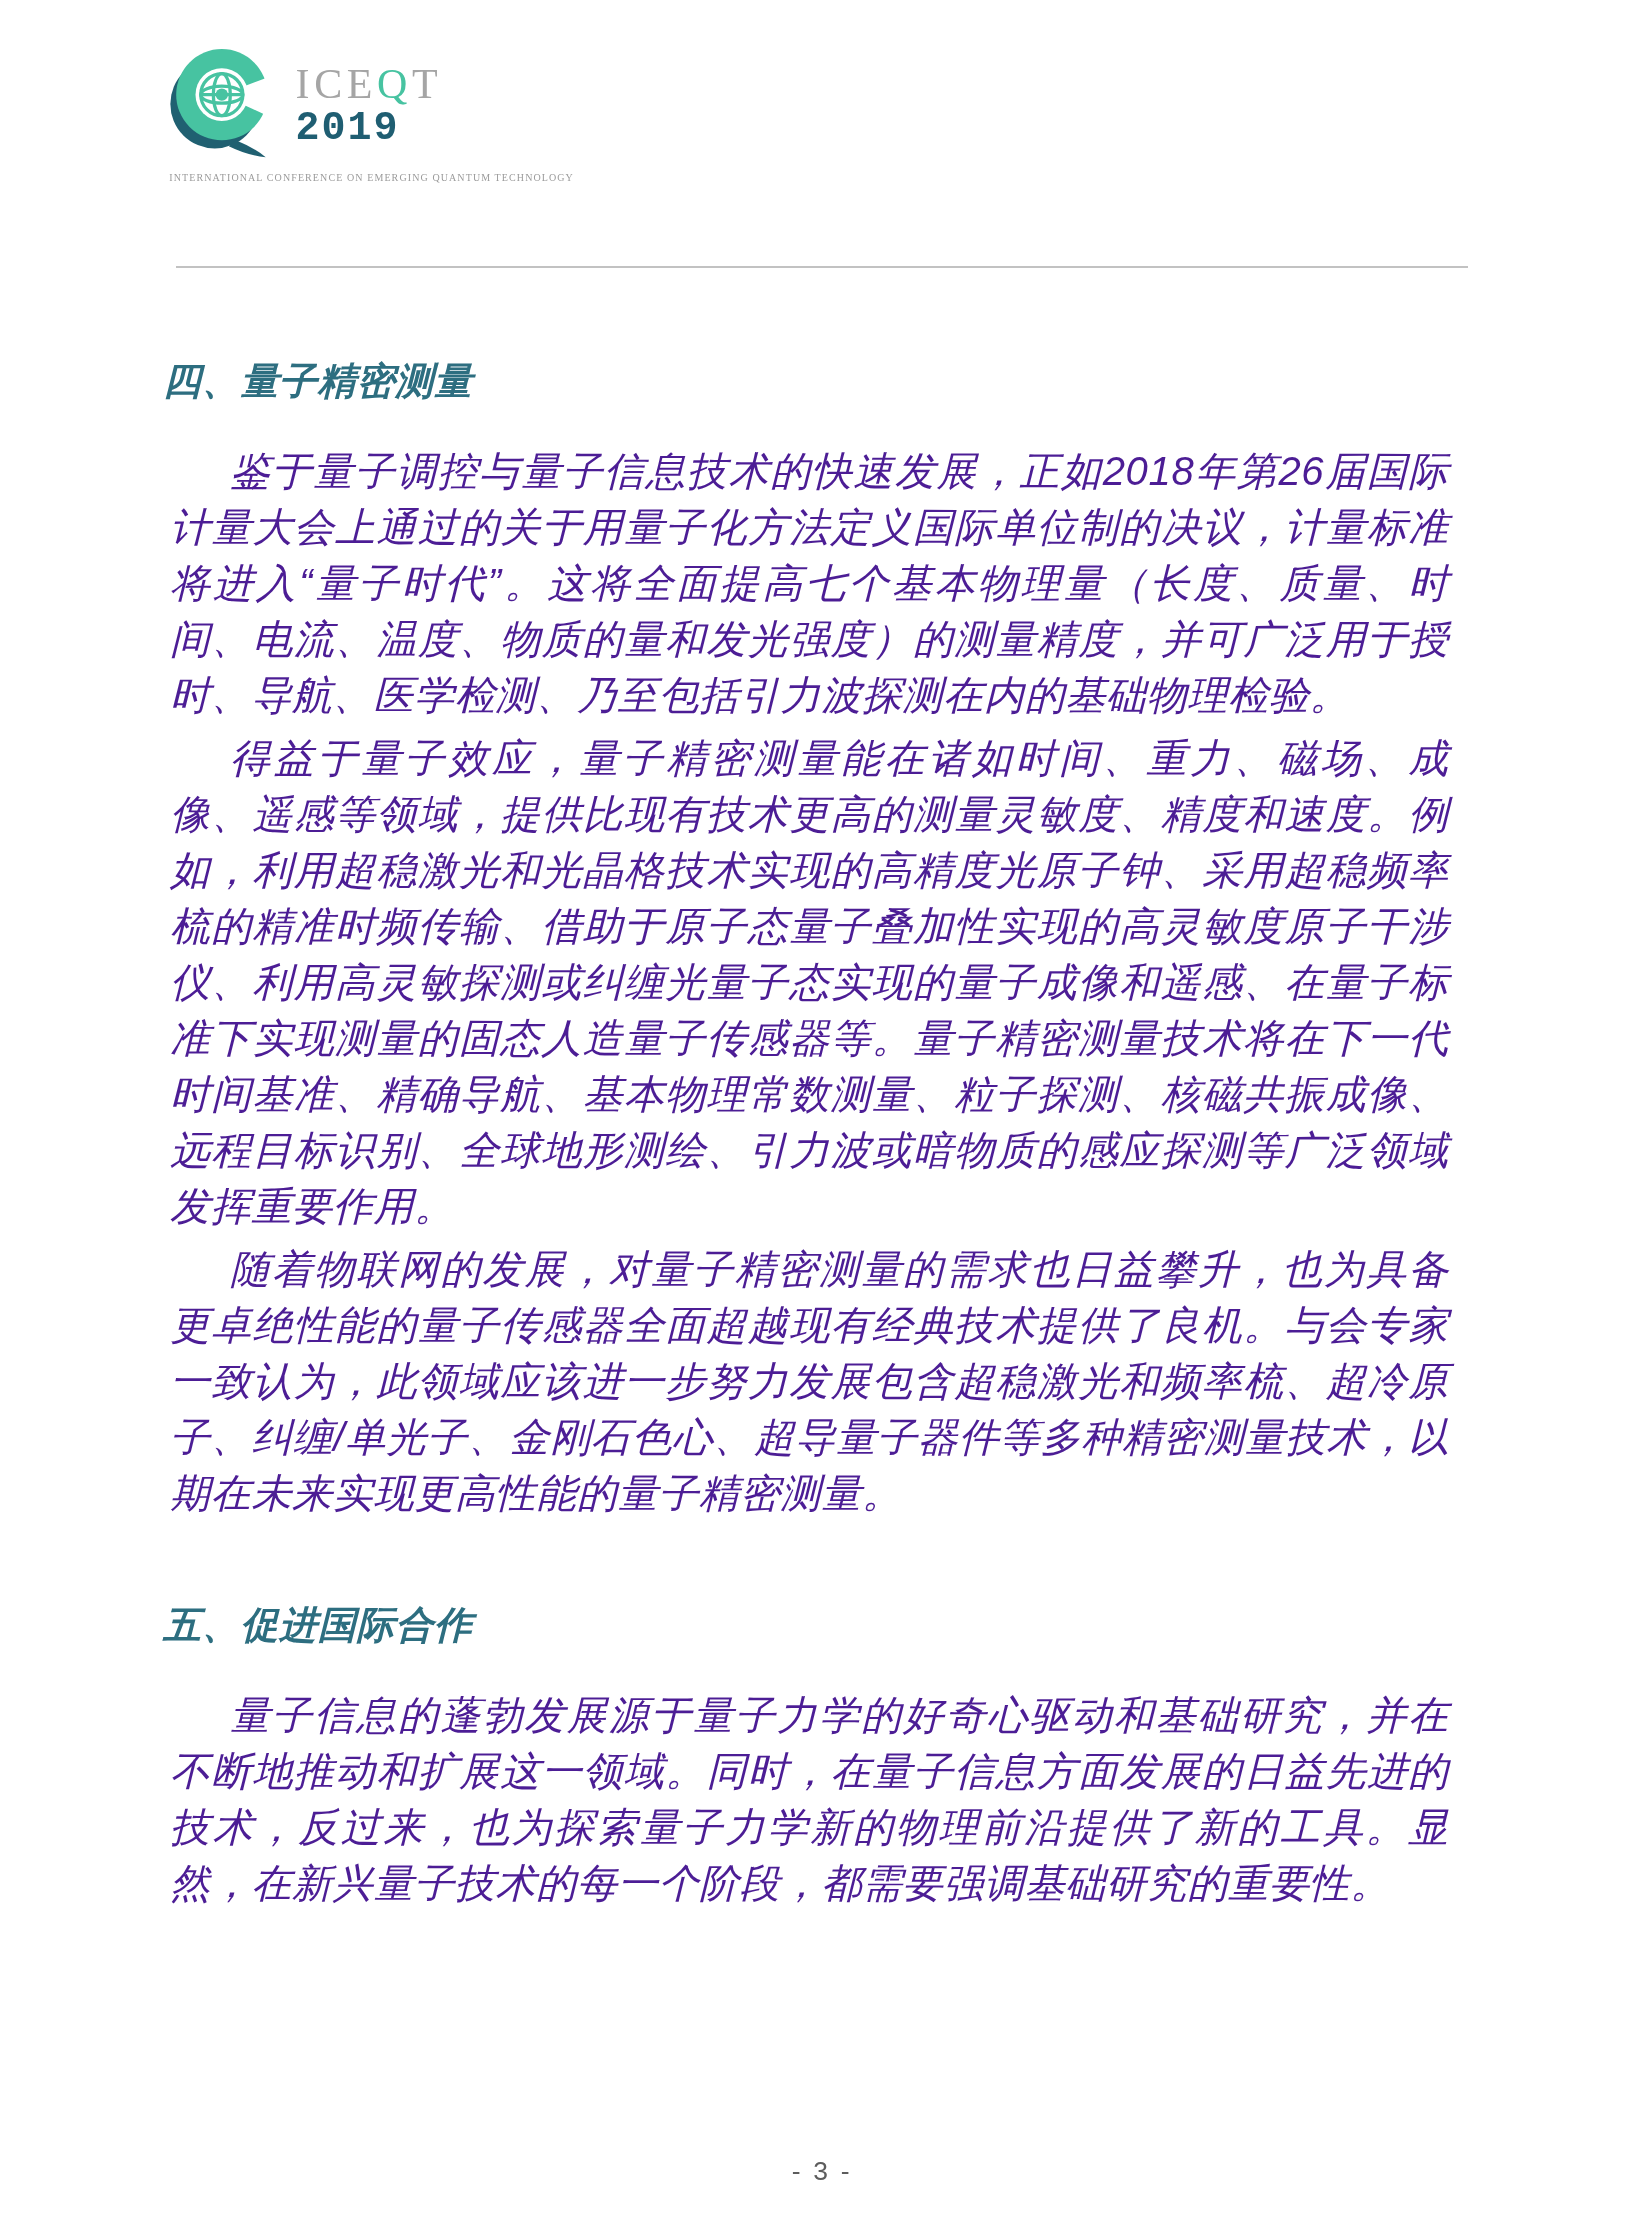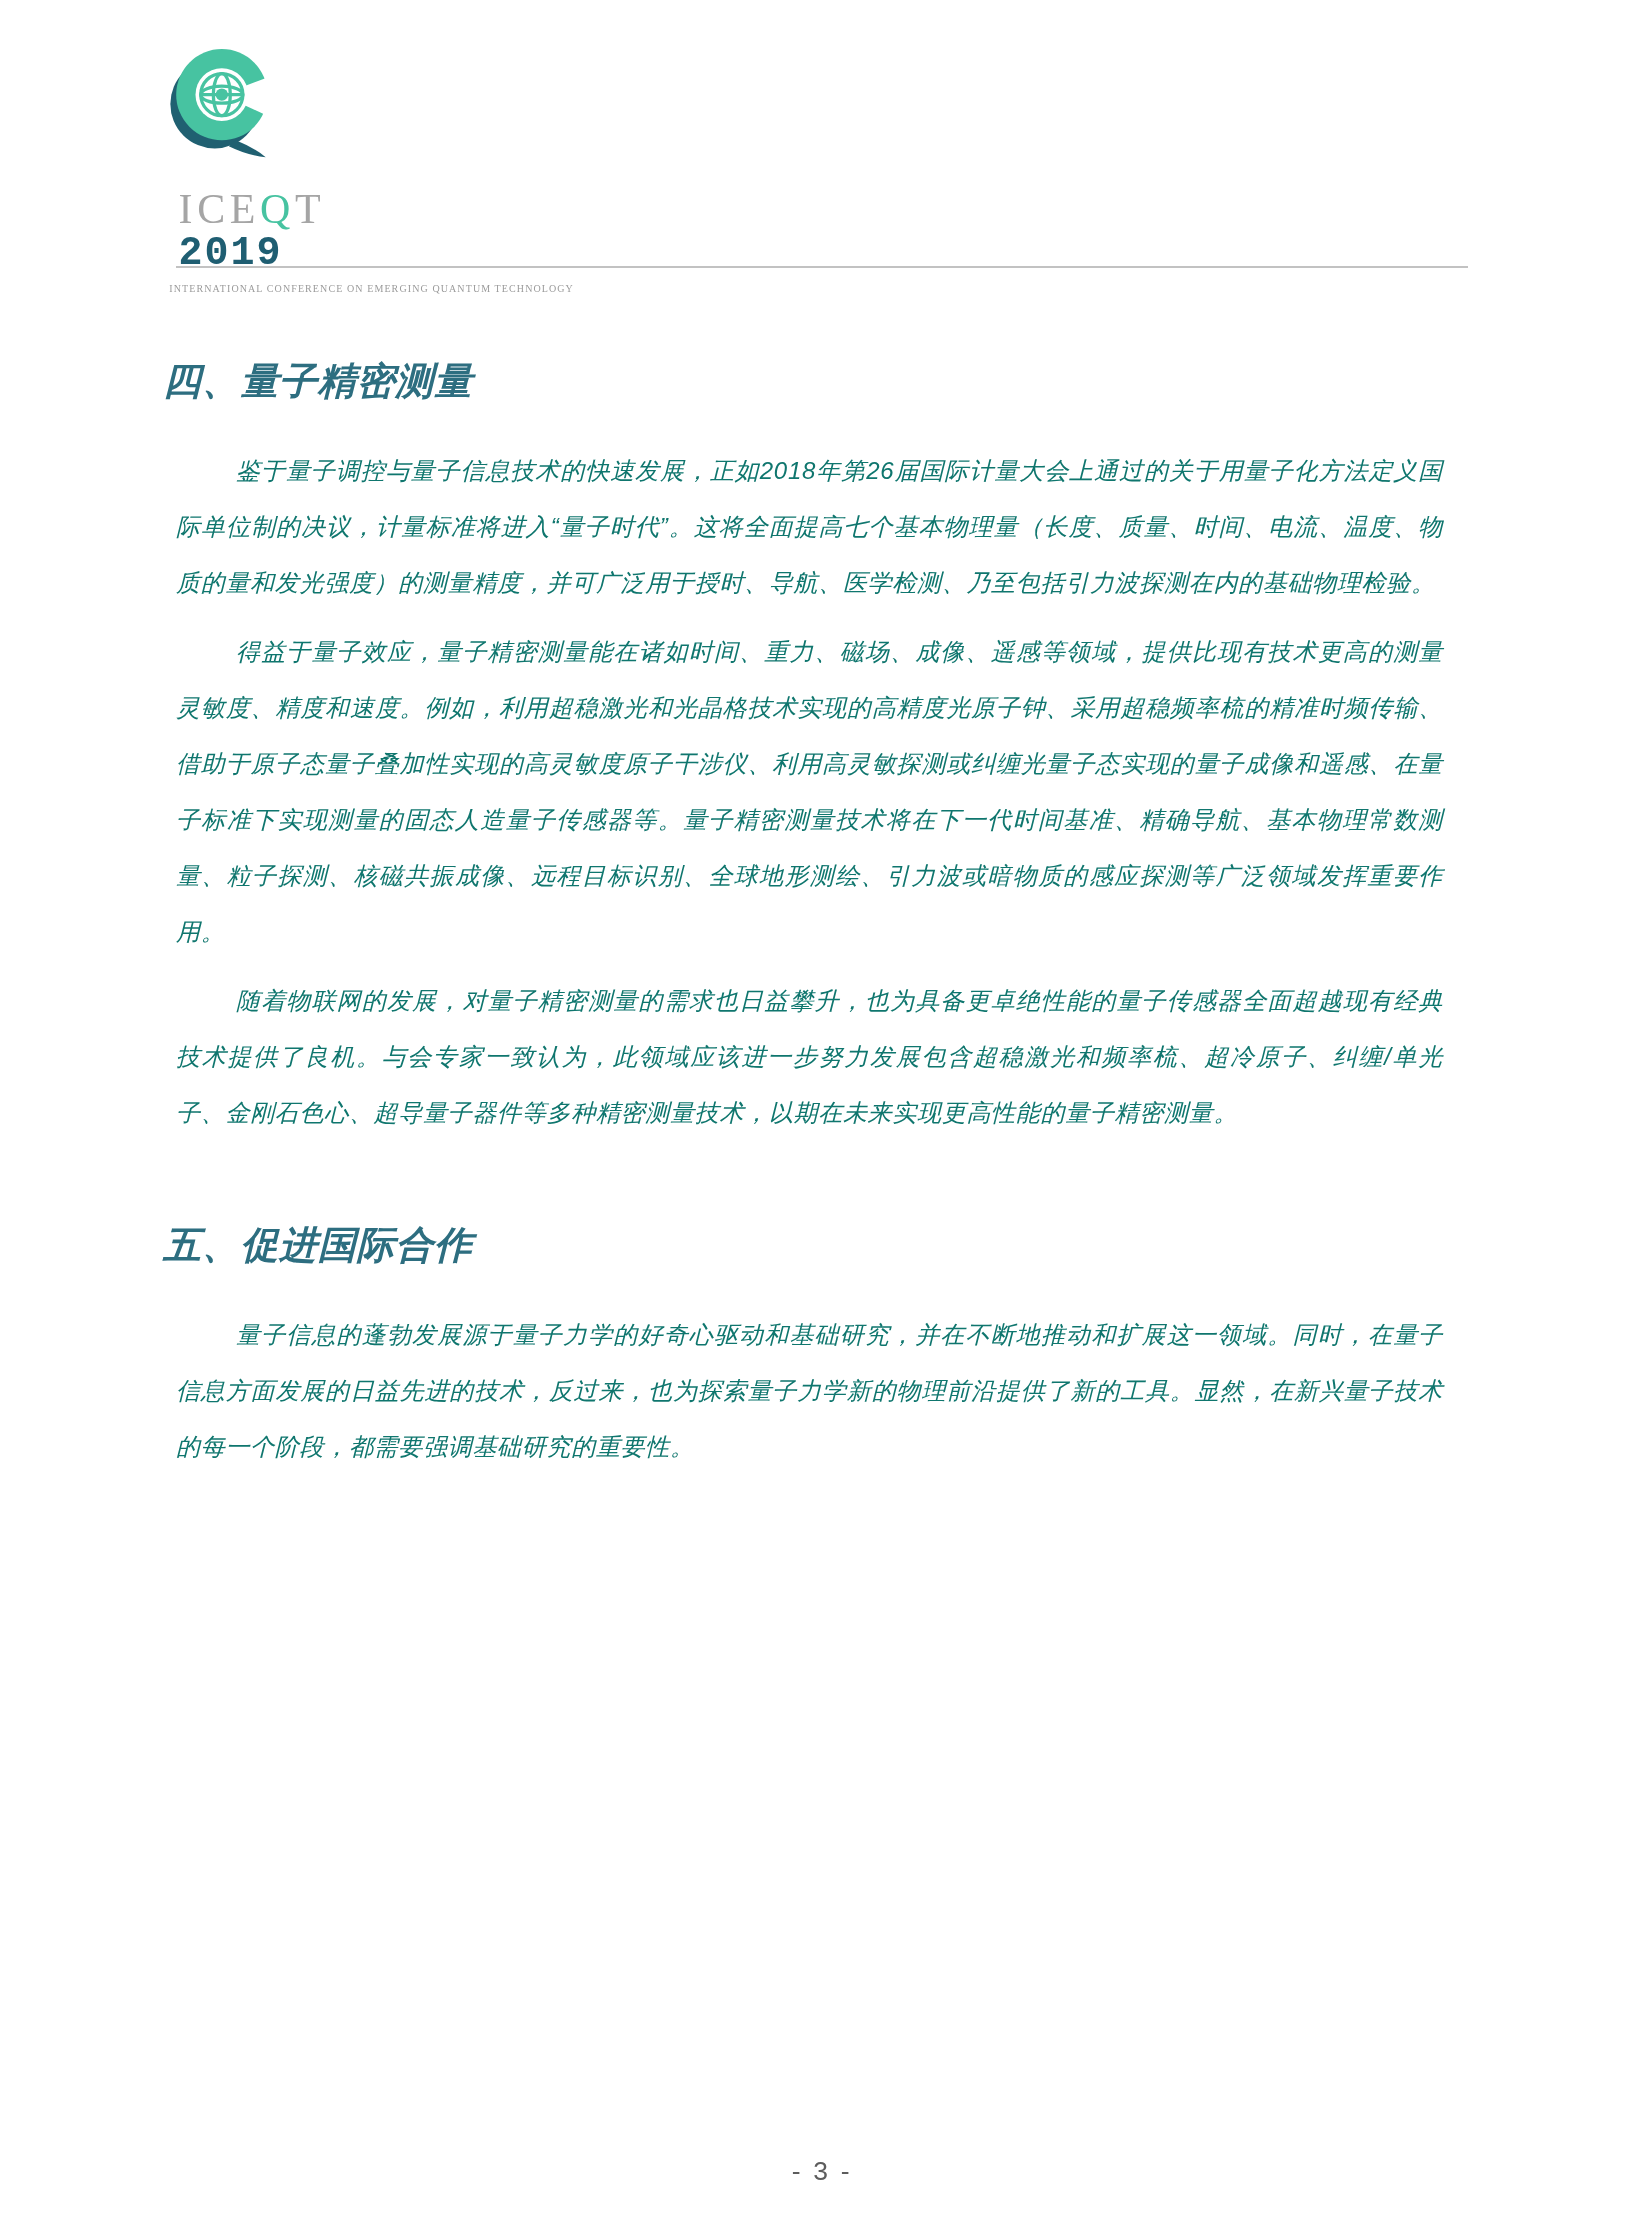--- a/index.html
+++ b/index.html
@@ -5,21 +5,21 @@
   html,body{margin:0;padding:0;}
   body{
     width:1644px;height:2227px;position:relative;background:#ffffff;
     font-family:"Liberation Sans","DejaVu Sans",sans-serif;
     -webkit-font-smoothing:antialiased;
   }
   .page{position:absolute;inset:0;overflow:hidden;}
 
   
   .logo-wrap{position:absolute;left:168px;top:38px;width:331px;}
-  .logo-row{display:flex;align-items:flex-start;flex-direction:column;}
+  .logo-row{display:flex;align-items:flex-start;}
   .logo-mark{width:117px;height:125px;flex:0 0 auto;}
   .logo-text{margin-left:10.6px;margin-top:25px;}
   .logo-acronym{
     font-family:"Liberation Serif","DejaVu Serif",serif;
     font-size:42px;line-height:42px;letter-spacing:4.6px;font-weight:400;
   }
   .logo-acronym .gray{color:#a5a5a5;}
   .logo-acronym .green{color:#47c3a1;}
   .logo-year{
     font-family:Liberation Mono, monospace;font-weight:700;
@@ -40,21 +40,21 @@
   .divider{position:absolute;left:176px;right:176px;top:266px;height:2px;background:#c2c2c2;}
 
   
   .content{position:absolute;left:163px;top:357px;width:1293px;font-style:italic;}
   .section-heading{
     font-size:38px;line-height:48px;font-weight:800;color:#2d6e80;
     margin:0 0 38px 0;letter-spacing:0.7px;
   }
   .section-heading.second{margin-top:80px;}
   .content p{
-    margin:13px;font-size:24px;line-height:56px;color:#0f766e;
+    margin:7px;font-size:40px;line-height:56px;color:#4c1d95;
     text-align:justify;text-indent:60px;letter-spacing:0.7px;
   }
 
   
   .page-footer{
     position:absolute;left:0;right:0;top:2156px;text-align:center;
     font-size:26.5px;color:#5d5d5d;letter-spacing:2.7px;
   }
 </style>
 </head>

